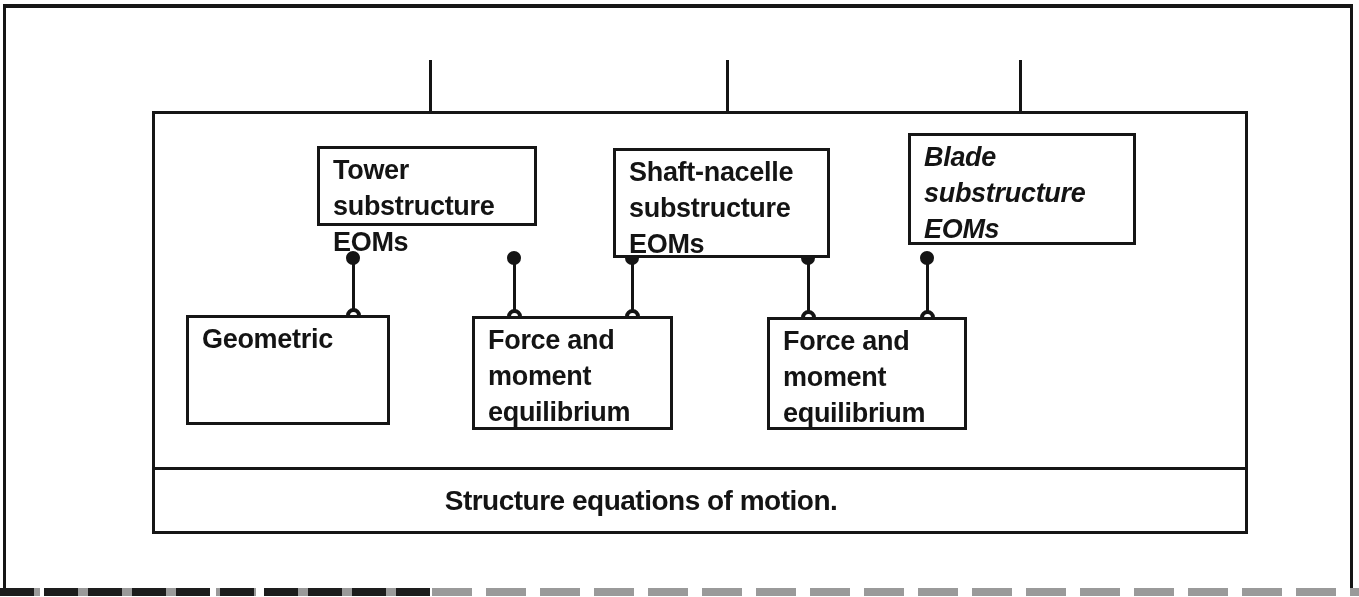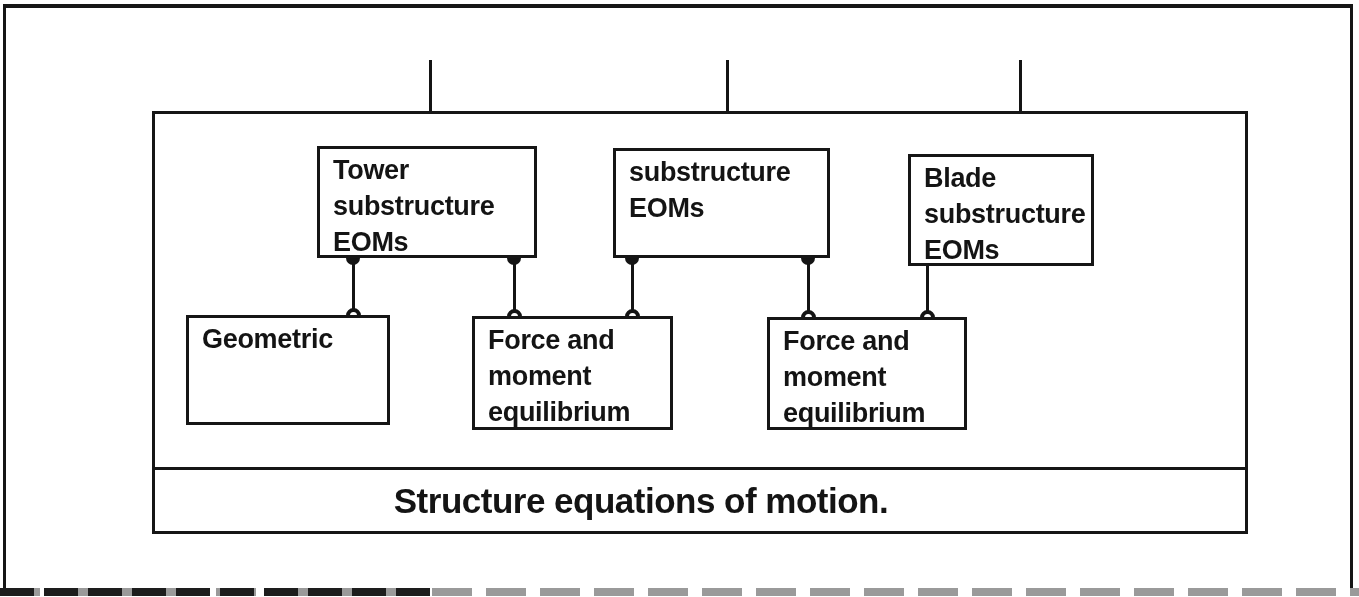--- a/index.html
+++ b/index.html
@@ -22,21 +22,21 @@
   .inner-box{
     position:absolute; left:152px; top:111px; width:1090px; height:417px;
     border:3px solid #161616; background:#fff;
   }
   .label-strip{
     position:absolute; left:0; bottom:0; width:100%; height:61px;
     border-top:3px solid #161616;
     display:flex; align-items:center; justify-content:center;
   }
   .container-label{
-    font-size:35px; font-weight:700; letter-spacing:-0.5px; margin-right:118px; white-space:nowrap;
+    font-size:28px; font-weight:700; letter-spacing:-0.5px; margin-right:118px; white-space:nowrap;
   }
   .node{
     position:absolute; border:3px solid #161616; background:#fff; box-sizing:border-box;
     padding:3px 6px 0 13px; font-size:27px; font-weight:700; line-height:36px;
     letter-spacing:-0.3px; white-space:nowrap;
   }
   .node .line{display:block;}
   .arrow{position:absolute; width:16px;}
   .arrow .shaft{width:3px; height:72px; margin:0 auto; background:#141414;}
   .arrow .head{
@@ -92,30 +92,31 @@
   <div class="dot" style="left:625px; top:251px;"></div>
   <div class="dot" style="left:801px; top:251px;"></div>
   <div class="dot" style="left:920px; top:251px;"></div>
 
   <div class="ring" style="left:346px; top:308px;"></div>
   <div class="ring" style="left:507px; top:309px;"></div>
   <div class="ring" style="left:625px; top:309px;"></div>
   <div class="ring" style="left:801px; top:310px;"></div>
   <div class="ring" style="left:920px; top:310px;"></div>
 
-  <div class="node" style="left:317px; top:146px; width:220px; height:112px;">
+  <div class="node" style="left:317px; top:146px; width:220px; height:80px;">
     <span class="line">Tower</span>
     <span class="line">substructure</span>
     <span class="line">EOMs</span>
   </div>
   <div class="node" style="left:613px; top:148px; width:217px; height:110px;">
+    <span class="line">Shaft-nacelle</span>
     <span class="line">substructure</span>
     <span class="line">EOMs</span>
   </div>
-  <div class="node" style="left:908px; top:154px; width:186px; height:112px;">
+  <div class="node" style="left:908px; top:133px; width:228px; height:112px;font-style:italic;">
     <span class="line">Blade</span>
     <span class="line">substructure</span>
     <span class="line">EOMs</span>
   </div>
 
   <div class="node" style="left:186px; top:315px; width:204px; height:110px;padding-left:13px;">
     <span class="line">Geometric</span>
   </div>
   <div class="node" style="left:472px; top:316px; width:201px; height:114px;">
     <span class="line">Force and</span>

